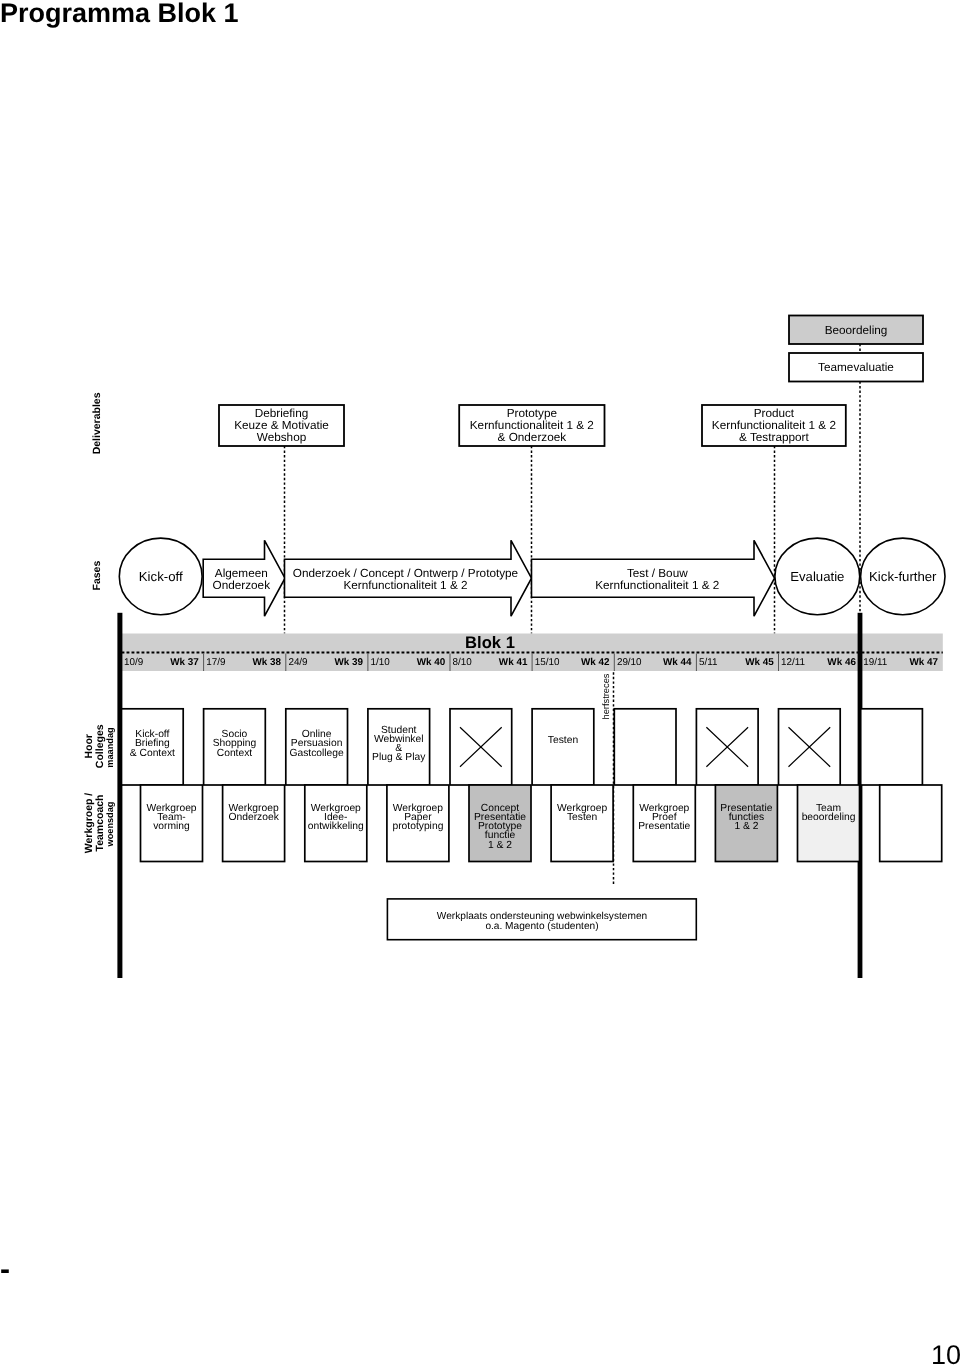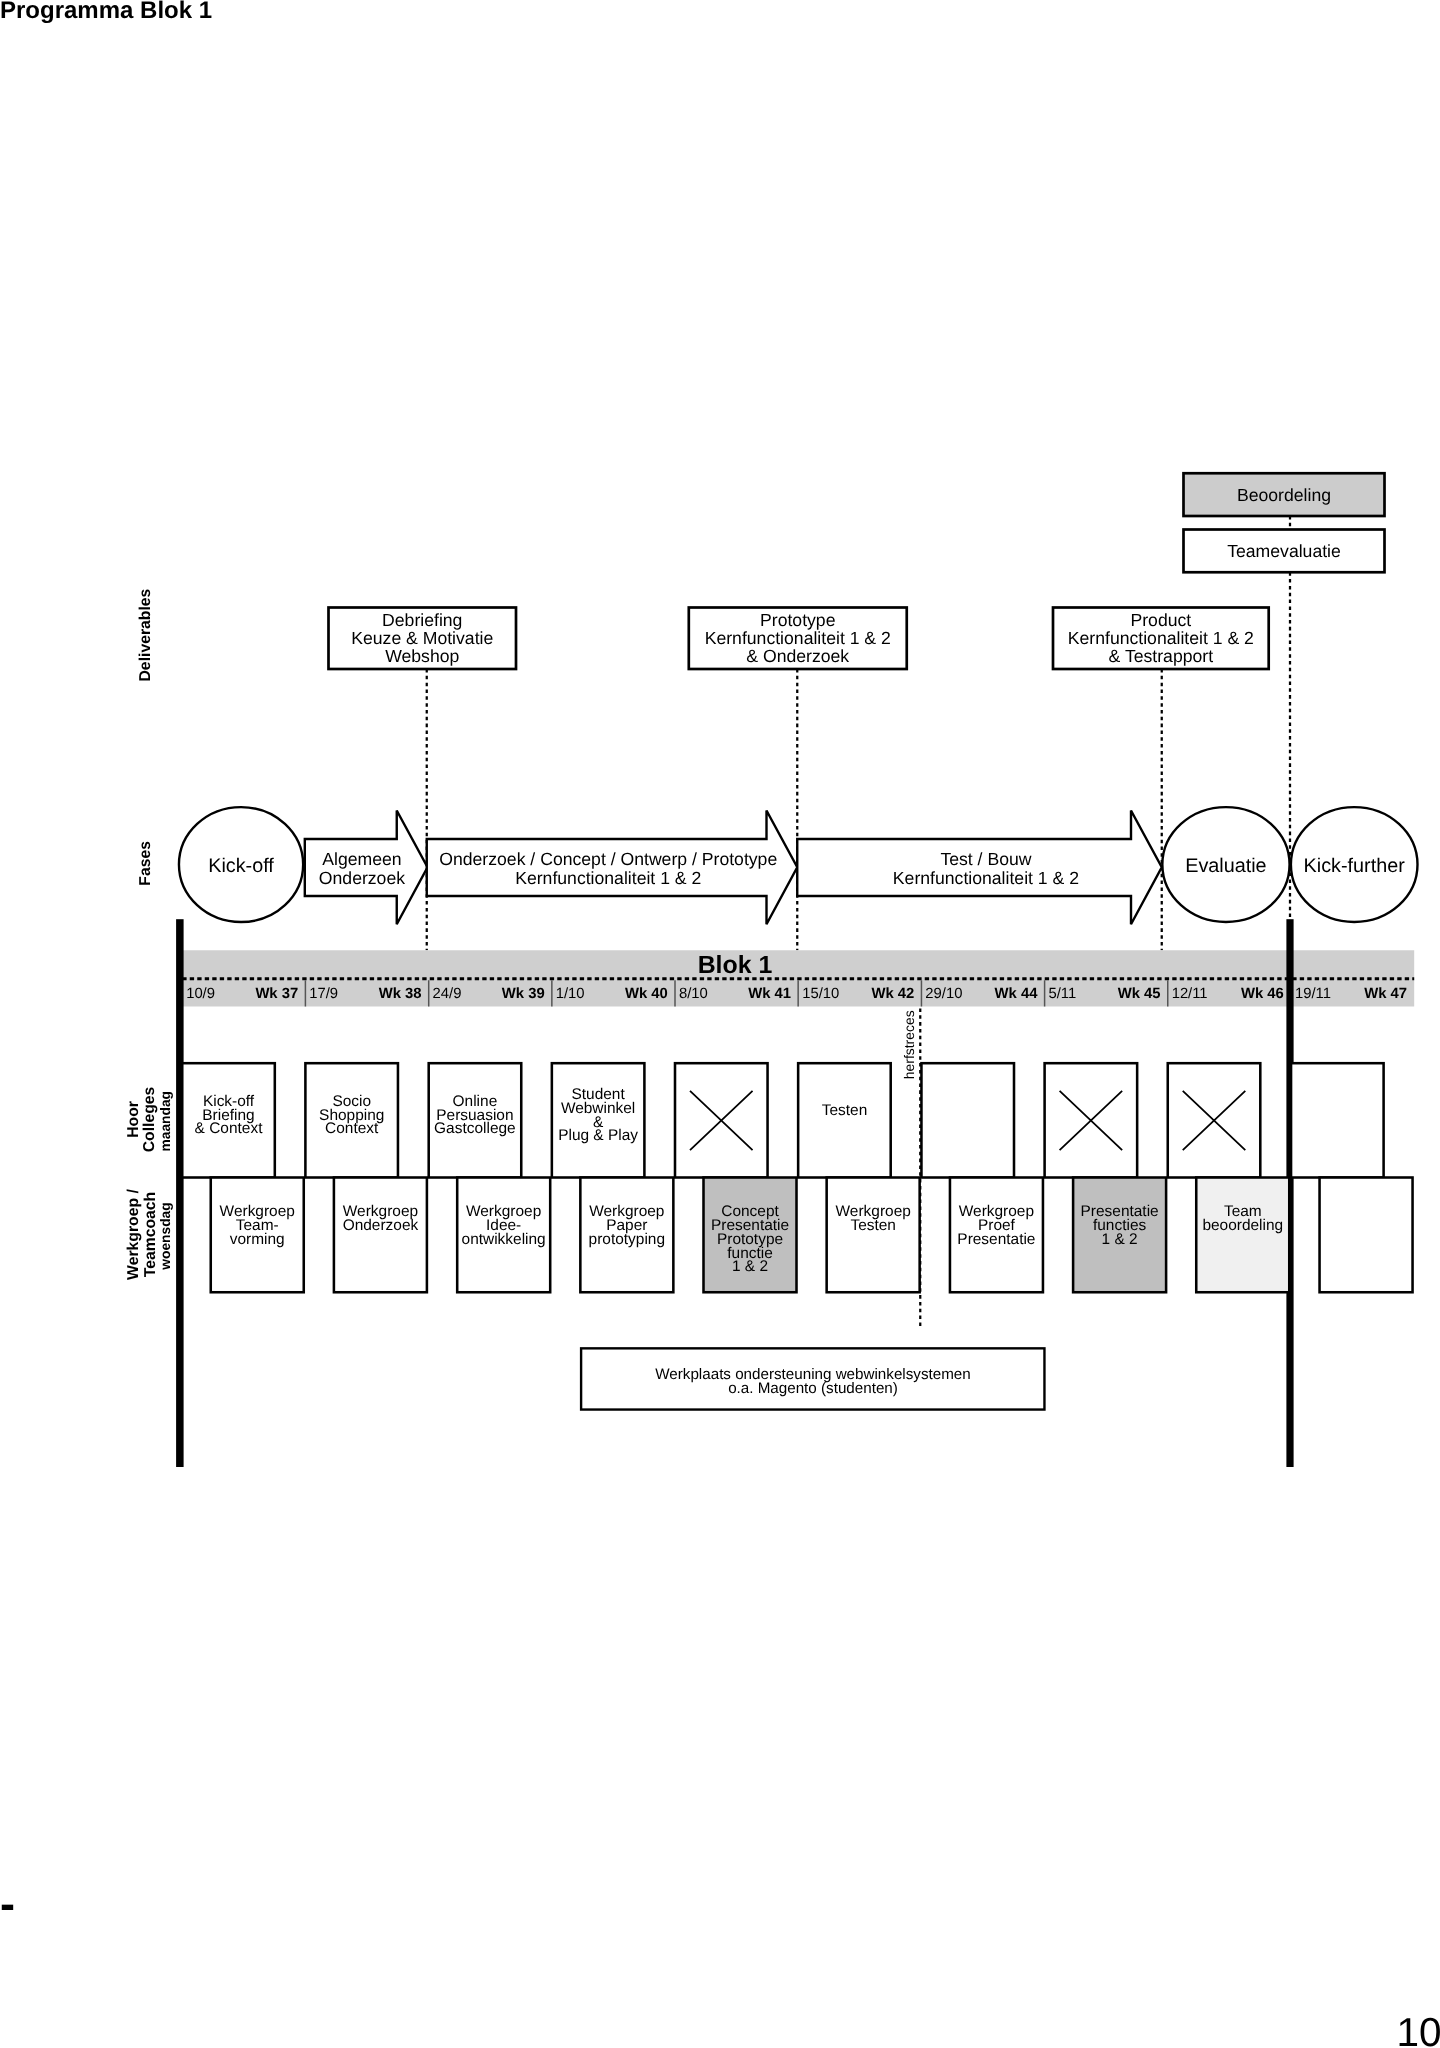--- a/index.html
+++ b/index.html
@@ -1,21 +1,21 @@
 <!DOCTYPE html>
 <html><head>
 <meta charset="utf-8">
 <title>Programma Blok 1</title>
 <style>
   html,body{margin:0;padding:0;background:#ffffff;}
   body{width:960px;height:1365px;position:relative;overflow:hidden;
        font-family:"Liberation Sans",sans-serif;color:#000;
        -webkit-font-smoothing:antialiased;text-rendering:geometricPrecision;}
   .abs{position:absolute;}
-  #page-title{left:0px;top:0px;font-size:16px;font-weight:bold;line-height:1;}
+  #page-title{left:0px;top:0px;font-size:27px;font-weight:bold;line-height:1;}
   #footer-dash{left:0px;top:1255px;font-size:30px;font-weight:bold;line-height:1;}
   #page-number{right:-1px;top:1342px;font-size:27px;line-height:1;}
   #chart{position:absolute;left:0;top:0;width:960px;height:1365px;}
   #chart text{font-family:"Liberation Sans",sans-serif;fill:#000;}
 </style>
 </head>
 <body>
 
 <div class="abs" id="page-title">Programma Blok 1</div>
 <div class="abs" id="footer-dash">-</div>

